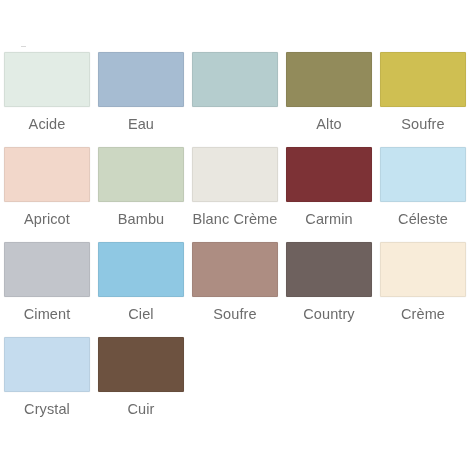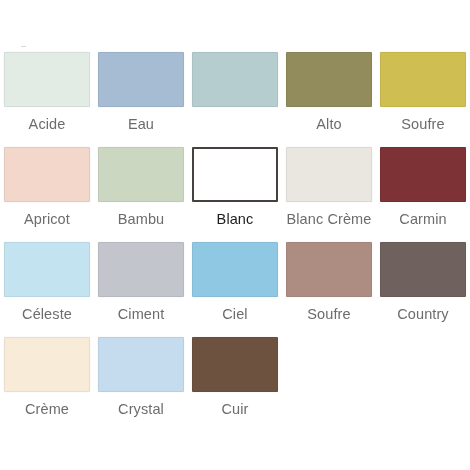--- a/index.html
+++ b/index.html
@@ -98,24 +98,20 @@
         <div class="swatch-label">Soufre</div>
       </div>
       <div class="swatch-cell">
         <div class="swatch-chip" style="background: rgb(242, 215, 202);"></div>
         <div class="swatch-label">Apricot</div>
       </div>
       <div class="swatch-cell">
         <div class="swatch-chip" style="background: rgb(204, 215, 194);"></div>
         <div class="swatch-label">Bambu</div>
       </div>
-      <div class="swatch-cell selected">
-        <div class="swatch-chip" style="background: rgb(255, 255, 255); border-color: rgb(70, 64, 62);"></div>
-        <div class="swatch-label">Blanc</div>
-      </div>
       <div class="swatch-cell">
         <div class="swatch-chip" style="background: rgb(233, 231, 224);"></div>
         <div class="swatch-label">Blanc Crème</div>
       </div>
       <div class="swatch-cell">
         <div class="swatch-chip" style="background: rgb(125, 50, 54);"></div>
         <div class="swatch-label">Carmin</div>
       </div>
       <div class="swatch-cell">
         <div class="swatch-chip" style="background: rgb(196, 227, 241);"></div>

